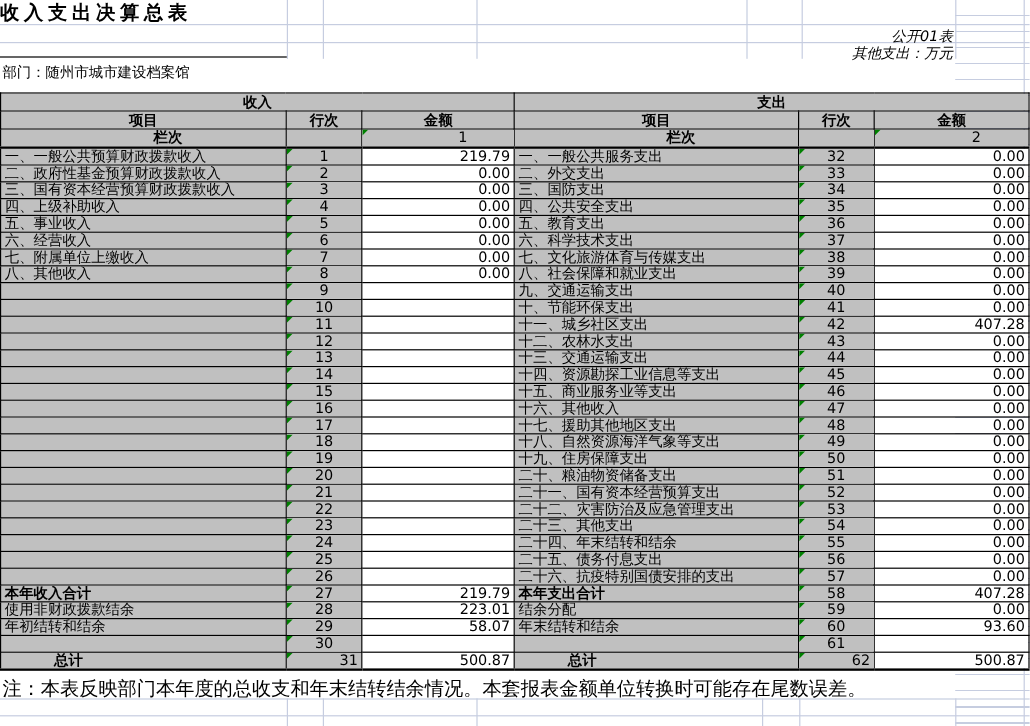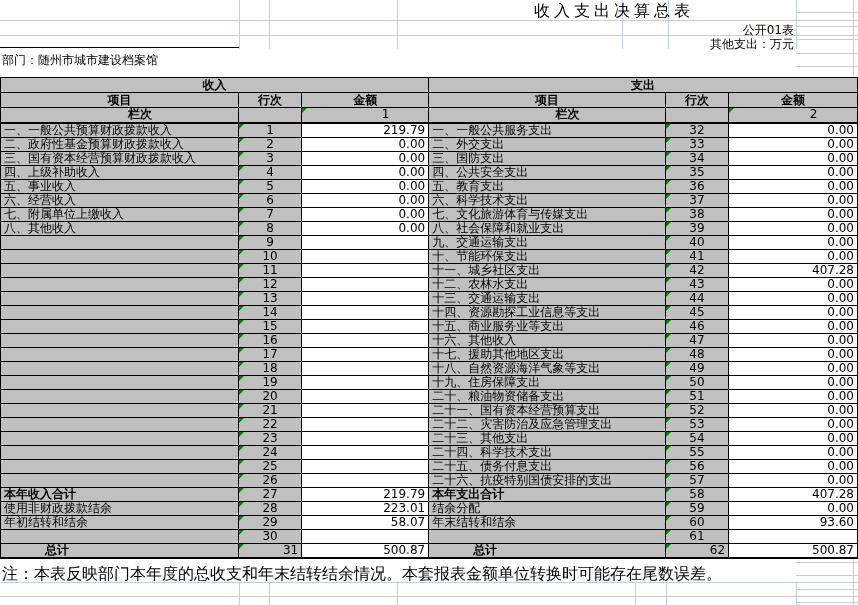--- a/index.html
+++ b/index.html
@@ -17,24 +17,24 @@
   .abs{position:absolute;}
   
   .gl-h{position:absolute;height:1px;background:var(--grid);}
   .gl-v{position:absolute;width:1px;background:var(--grid);}
   .margin-rows{
     position:absolute;left:796px;top:0;width:62px;height:605px;
     background:repeating-linear-gradient(to bottom,transparent 0 12.4px,var(--grid) 12.4px 13.4px);
   }
   
   .title{
-    left:0;top:1px;width:694px;text-align:right;
-    font-size:16px;font-weight:normal;letter-spacing:4px;padding-left:12px;
-  }
-  .right-meta{left:0;width:794px;text-align:right;}
+    left:0;top:1px;width:694px;text-align:left;
+    font-size:16px;font-weight:bold;letter-spacing:4px;
+  }
+  .right-meta{left:0;width:794px;text-align:right;font-style:italic;}
   .dept{left:2px;top:52px;}
   .dept-underline{left:0;top:47px;width:239px;height:1px;background:#000;}
   
   table.sheet{
     position:absolute;left:0;top:49px;
     border-collapse:collapse;table-layout:fixed;margin-top:28px;
   }
   table.sheet td{
     border:1px solid #000;
     padding:0 3px;height:14px;line-height:13px;
@@ -295,21 +295,21 @@
         <td class="line"><span class="tri"></span>23</td>
         <td class="amount"></td>
         <td class="label">二十三、其他支出</td>
         <td class="line"><span class="tri"></span>54</td>
         <td class="amount">0.00</td>
       </tr>
       <tr>
         <td class="label"></td>
         <td class="line"><span class="tri"></span>24</td>
         <td class="amount"></td>
-        <td class="label">二十四、科学技术支出</td>
+        <td class="label">二十四、年末结转和结余</td>
         <td class="line"><span class="tri"></span>55</td>
         <td class="amount">0.00</td>
       </tr>
       <tr>
         <td class="label"></td>
         <td class="line"><span class="tri"></span>25</td>
         <td class="amount"></td>
         <td class="label">二十五、债务付息支出</td>
         <td class="line"><span class="tri"></span>56</td>
         <td class="amount">0.00</td>

